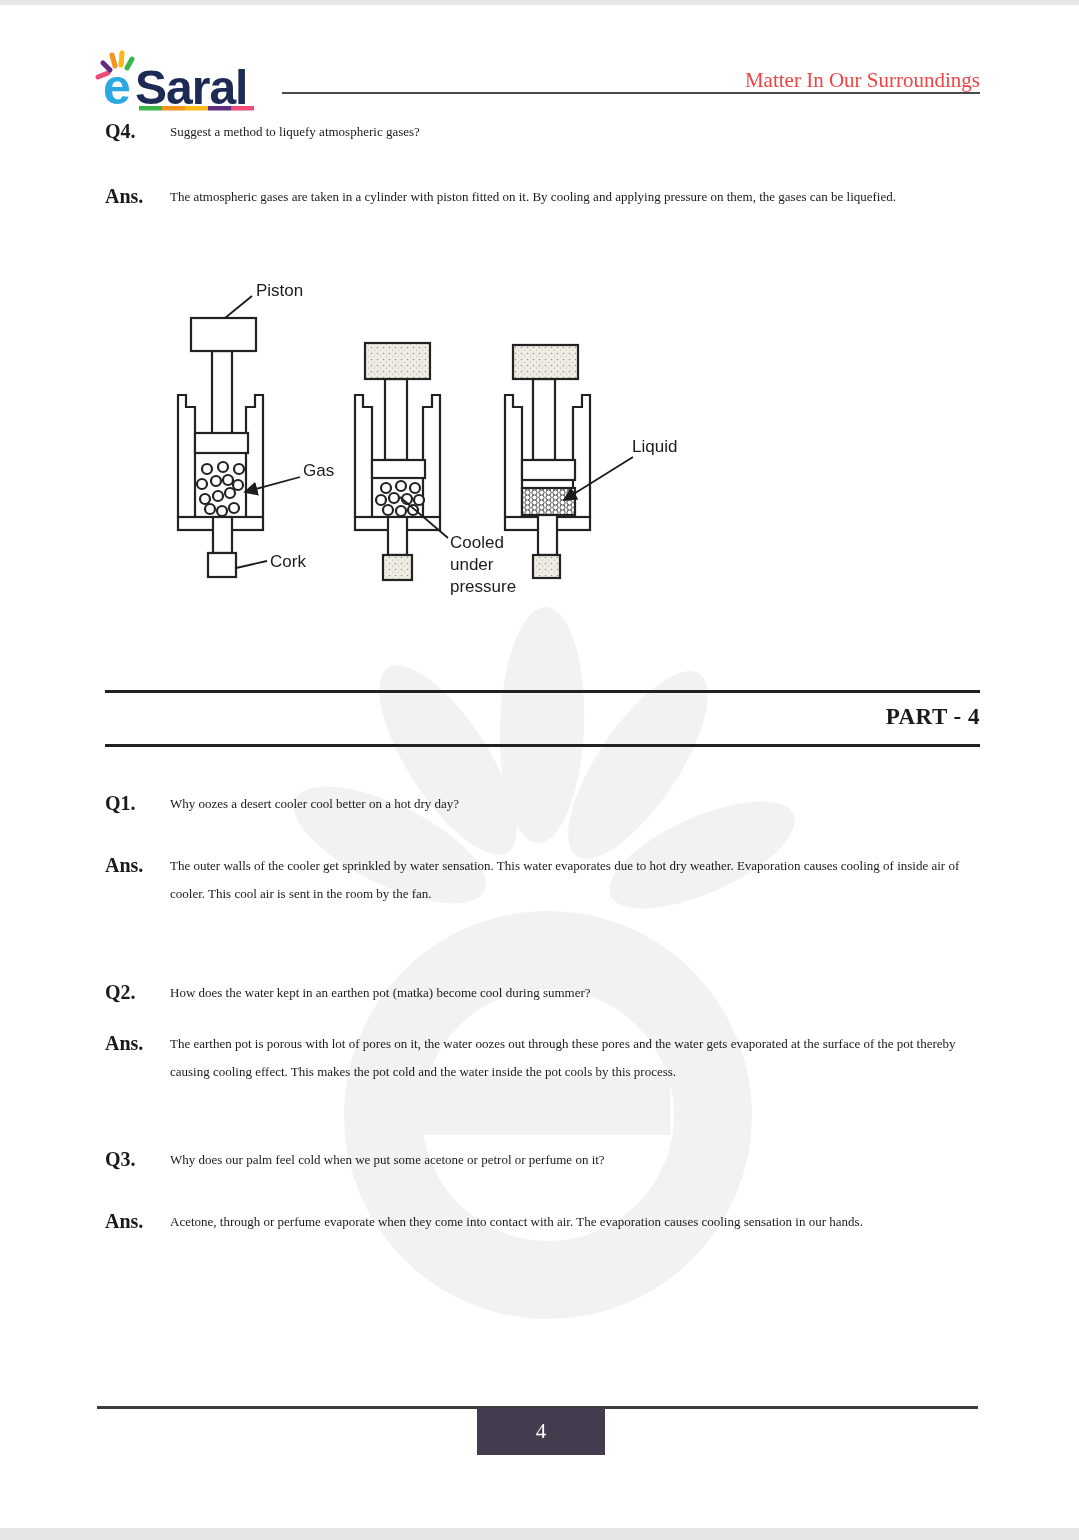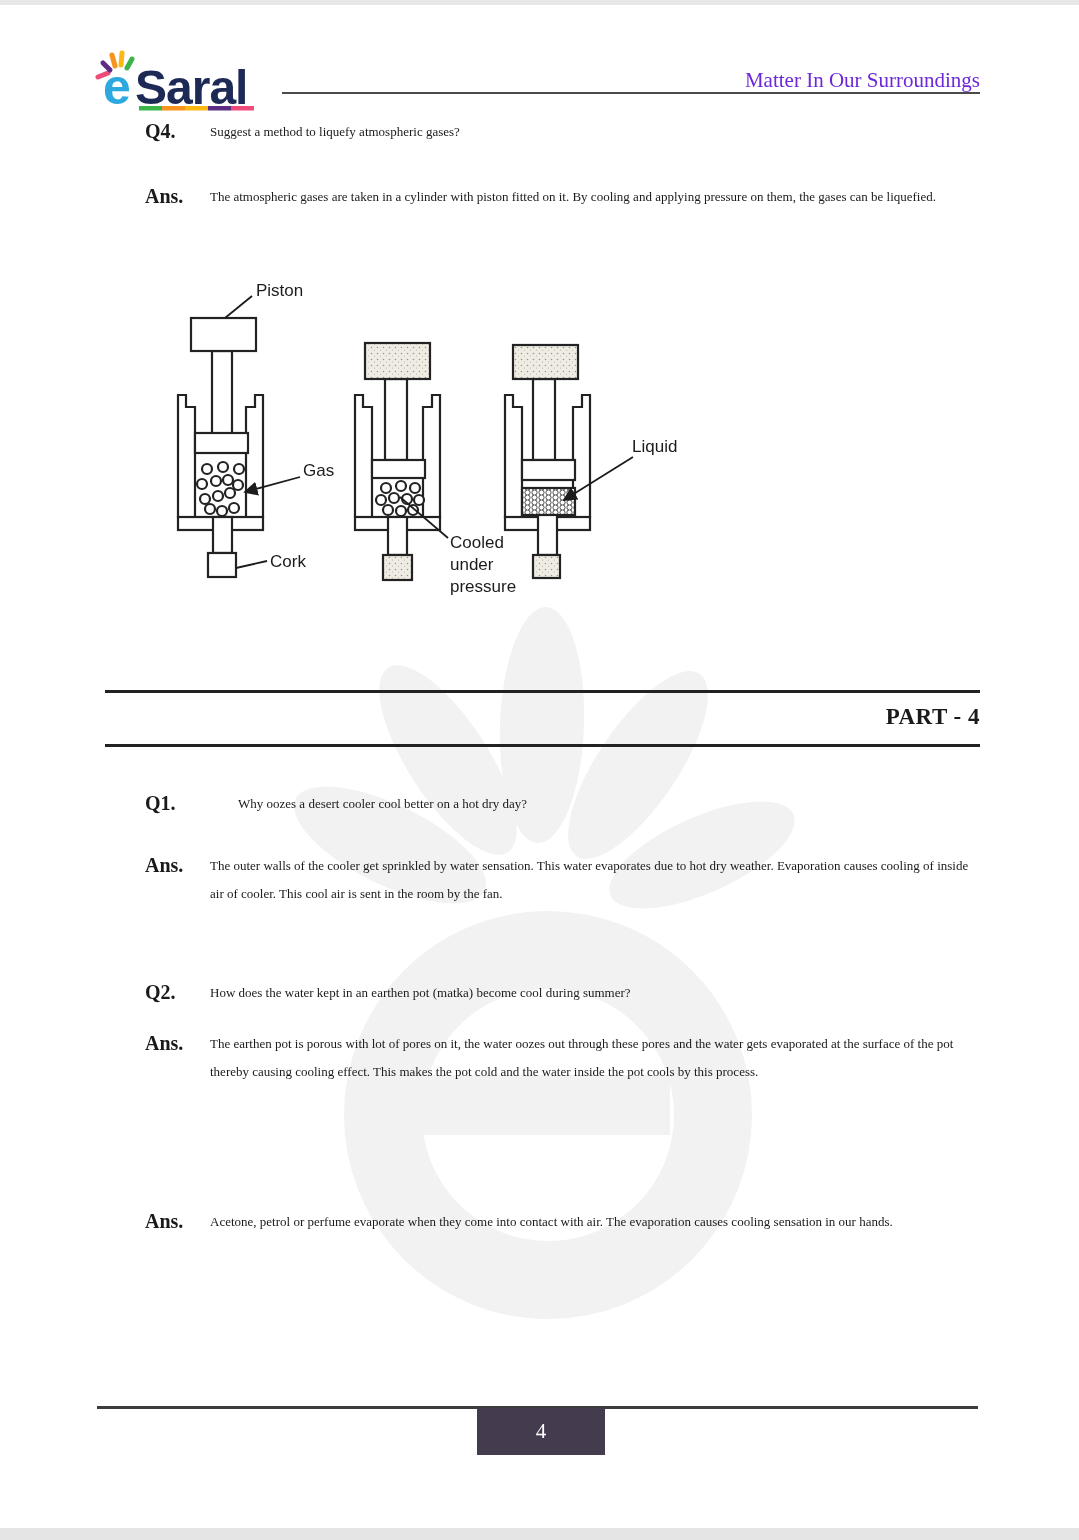--- a/index.html
+++ b/index.html
@@ -7,29 +7,29 @@
         font-family:"Liberation Serif", serif;color:#1a1a1a;}
   .strip-top{position:absolute;left:0;top:0;width:1079px;height:5px;background:#e7e7e7;}
   .strip-bottom{position:absolute;left:0;top:1528px;width:1079px;height:12px;background:#e5e5e5;}
 
   
   .watermark{position:absolute;left:270px;top:555px;width:580px;height:780px;pointer-events:none;}
 
   
   .logo-svg{position:absolute;left:95px;top:50px;width:165px;height:64px;}
   .header-title{position:absolute;left:600px;top:68px;width:380px;text-align:right;
-                font-size:21px;color:#6d28d9;}
+                font-size:21px;color:#ef4444;}
   .header-rule{position:absolute;left:282px;top:92px;width:698px;height:2px;background:#4a4a4a;}
 
   
   .qa{position:absolute;left:105px;width:880px;display:flex;align-items:flex-start;}
-  .qa .lbl{width:65px;flex:0 0 65px;font-weight:bold;font-size:20px;line-height:27.5px;margin-left:40px;}
+  .qa .lbl{width:65px;flex:0 0 65px;font-weight:bold;font-size:20px;line-height:27.5px;}
   .qa .txt{width:812px;font-size:13px;line-height:27.5px;}
   .qa-q4{top:118px;}  .qa-a4{top:183px;}
-  .qa-q1{top:790px;gap:28px;}  .qa-a1{top:852px;}
+  .qa-q1{top:790px;}  .qa-a1{top:852px;}
   .qa-q2{top:979px;}  .qa-a2{top:1030px;}
   .qa-q3{top:1146px;} .qa-a3{top:1208px;}
 
   
   .part-rule1{position:absolute;left:105px;top:690px;width:875px;height:2.5px;background:#222;}
   .part-rule2{position:absolute;left:105px;top:744px;width:875px;height:2.5px;background:#222;}
   .part-title{position:absolute;left:105px;top:704px;width:875px;text-align:right;
               font-weight:bold;font-size:23px;letter-spacing:.5px;}
 
   
@@ -201,23 +201,27 @@
 
   <div class="qa qa-q2">
     <span class="lbl">Q2.</span>
     <span class="txt">How does the water kept in an earthen pot (matka) become cool during summer?</span>
   </div>
   <div class="qa qa-a2">
     <span class="lbl">Ans.</span>
     <span class="txt">The earthen pot is porous with lot of pores on it, the water oozes out through these pores and the water gets evaporated at the surface of the pot thereby causing cooling effect. This makes the pot cold and the water inside the pot cools by this process.</span>
   </div>
 
+  <div class="qa qa-q3">
+    <span class="lbl">Q3.</span>
+    <span class="txt">Why does our palm feel cold when we put some acetone or petrol or perfume on it?</span>
+  </div>
   <div class="qa qa-a3">
     <span class="lbl">Ans.</span>
-    <span class="txt">Acetone, petrol or perfume evaporate when they come into contact with air. The evaporation causes cooling sensation in our hands.</span>
+    <span class="txt">Acetone, through or perfume evaporate when they come into contact with air. The evaporation causes cooling sensation in our hands.</span>
   </div>
 
   <div class="footer-rule"></div>
   <div class="page-num-box">
     <span>4</span>
   </div>
 
   <div class="strip-bottom"></div>
 </div>
 

